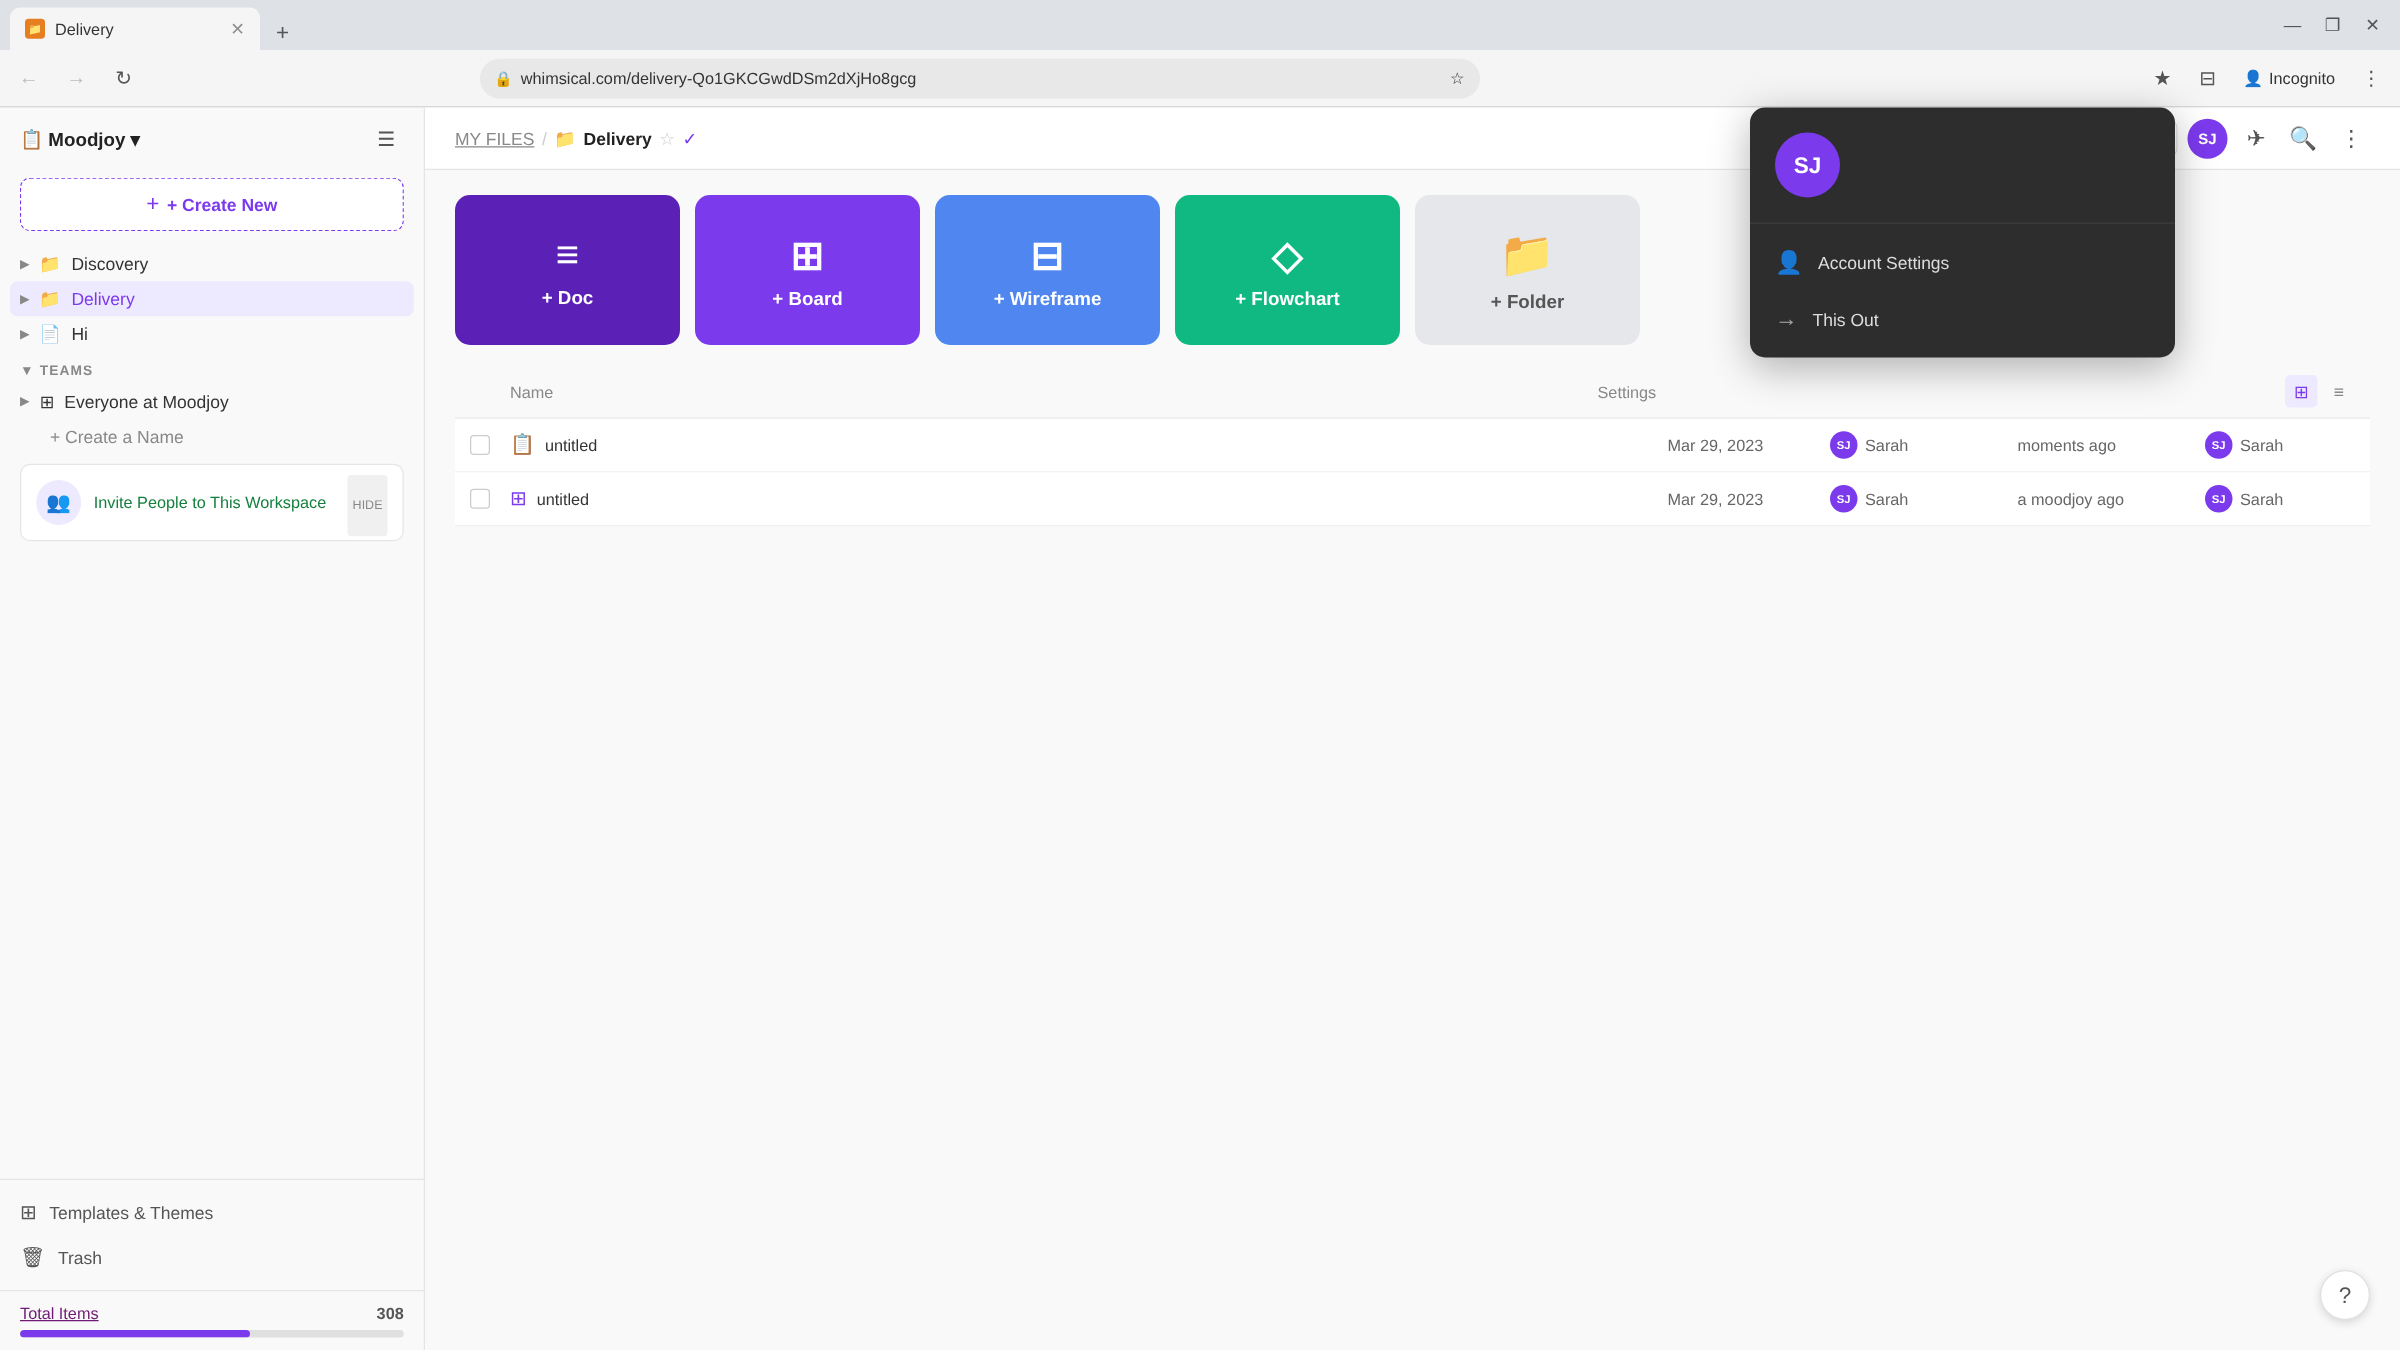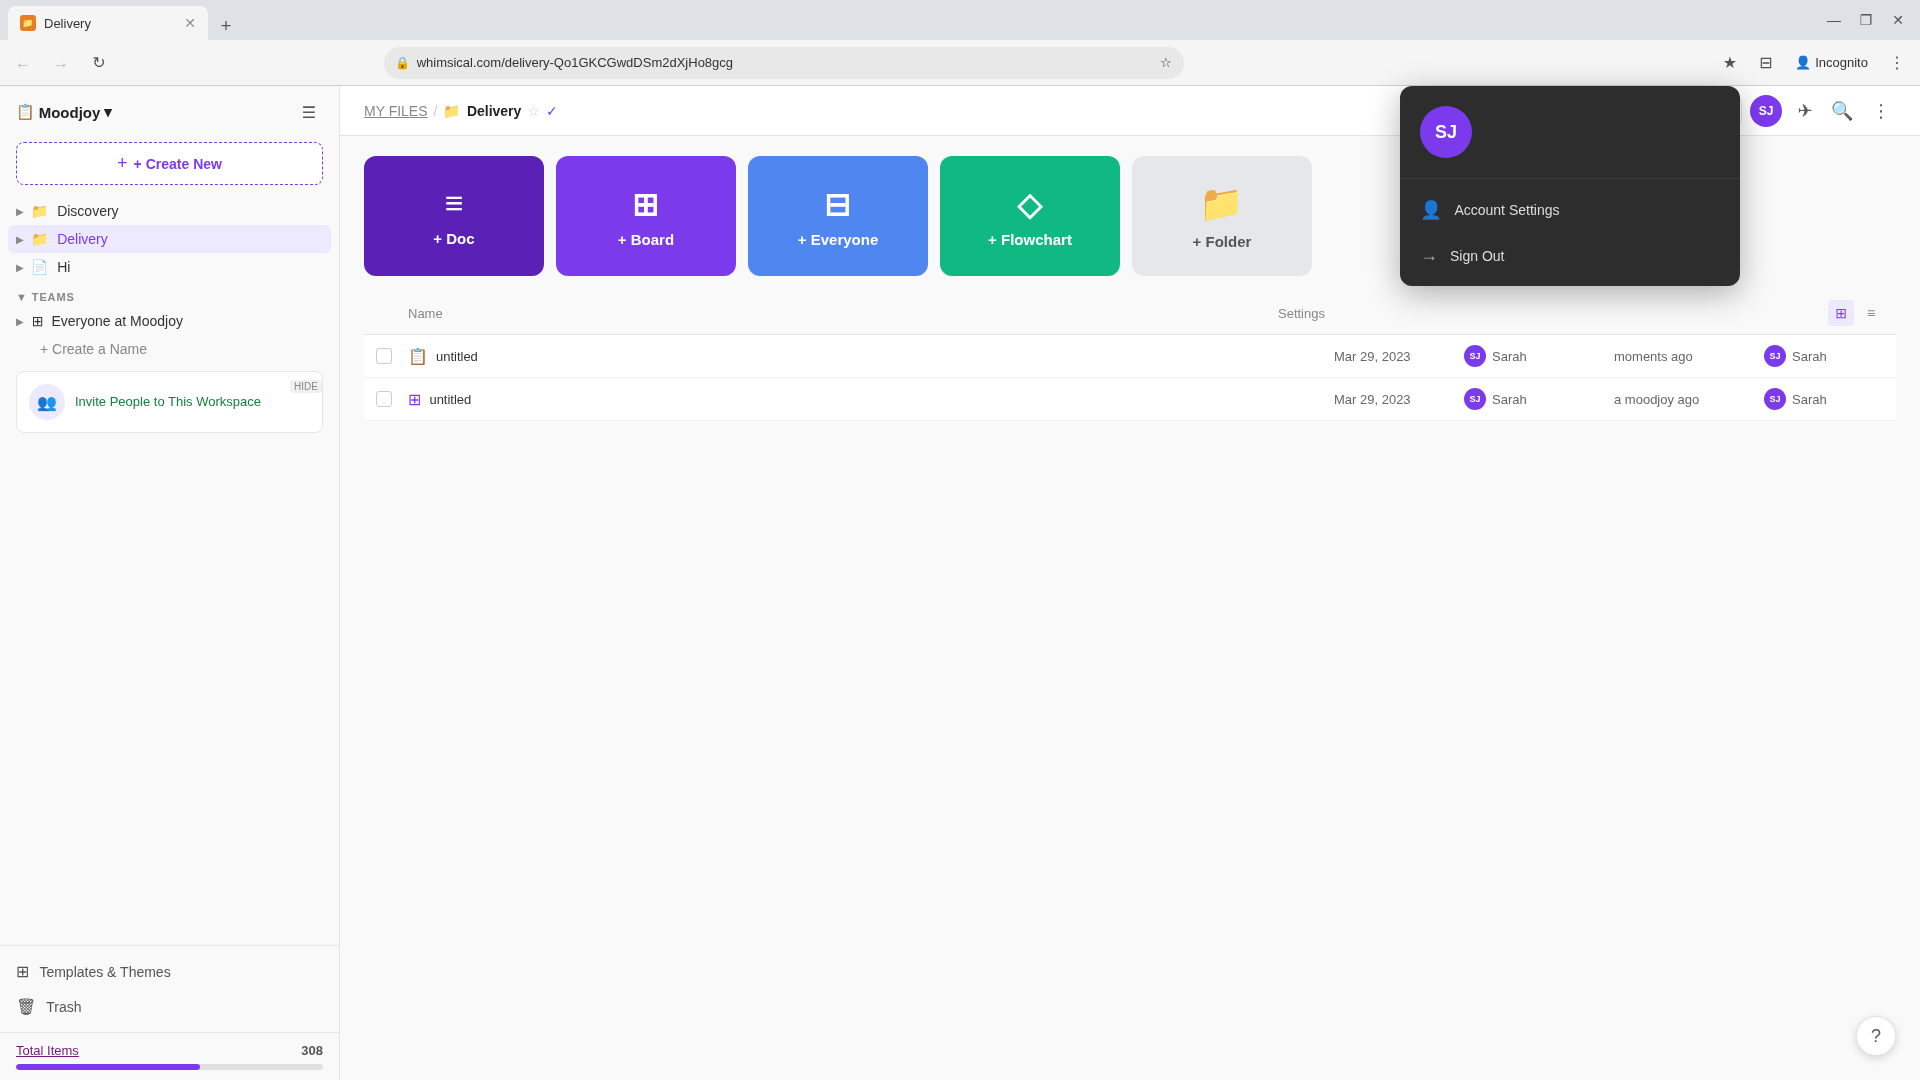--- a/index.html
+++ b/index.html
@@ -44,21 +44,21 @@
     .nav-item.active { background: #ede9fe; color: #7c3aed; }
     .nav-item .chevron { font-size: 10px; color: #888; }
     .nav-item .folder-icon { font-size: 14px; }
     .nav-item .item-label { flex: 1; }
 
     .section-header { padding: 10px 8px 4px; font-size: 11px; font-weight: 700; color: #888; letter-spacing: 0.08em; display: flex; align-items: center; gap: 4px; }
 
     .invite-box { margin: 8px; background: white; border-radius: 8px; padding: 12px; display: flex; align-items: center; gap: 10px; border: 1px solid #e5e5e5; position: relative; }
     .invite-icon { width: 36px; height: 36px; background: #ede9fe; border-radius: 50%; display: flex; align-items: center; justify-content: center; font-size: 16px; flex-shrink: 0; }
     .invite-text { font-size: 13px; color: #15803d; font-weight: 500; line-height: 1.4; }
-    .hide-btn { position: absolute; top: 8px; right: 0; font-size: 10px; color: #888; cursor: pointer; background: #f0f0f0; border-radius: 3px; padding: 1px 4px; }
+    .hide-btn { position: absolute; top: 8px; right: 12px; font-size: 10px; color: #888; cursor: pointer; background: #f0f0f0; border-radius: 3px; padding: 19px 4px; }
 
     .sidebar-footer { padding: 8px; border-top: 1px solid #e5e5e5; }
     .footer-item { display: flex; align-items: center; gap: 10px; padding: 8px; border-radius: 6px; cursor: pointer; color: #555; font-size: 14px; }
     .footer-icon { font-size: 16px; }
 
     .total-items { padding: 10px 16px; border-top: 1px solid #e5e5e5; }
     .total-items-row { display: flex; justify-content: space-between; align-items: center; margin-bottom: 6px; }
     .total-label { font-size: 13px; color: #701a75; font-weight: 500; text-decoration: underline; }
     .total-count { font-size: 13px; color: #555; font-weight: 600; }
     .progress-bar { height: 6px; background: #e0e0e0; border-radius: 3px; overflow: hidden; }
@@ -274,21 +274,21 @@
         <div class="tile doc">
           <div class="tile-icon">≡</div>
           <span>+ Doc</span>
         </div>
         <div class="tile board">
           <div class="tile-icon">⊞</div>
           <span>+ Board</span>
         </div>
         <div class="tile wireframe">
           <div class="tile-icon">⊟</div>
-          <span>+ Everyone</span>
+          <span>+ Wireframe</span>
         </div>
         <div class="tile flowchart">
           <div class="tile-icon">◇</div>
           <span>+ Flowchart</span>
         </div>
         <div class="tile folder">
           <div class="tile-icon">📁</div>
           <span>+ Folder</span>
         </div>
       </div>
@@ -356,19 +356,19 @@
         <span>SJ</span>
       </div>
     </div>
     <div class="dropdown-items">
       <div class="dropdown-item">
         <span class="dropdown-item-icon">👤</span>
         <span>Account Settings</span>
       </div>
       <div class="dropdown-item">
         <span class="dropdown-item-icon">→</span>
-        <span>Sign Out</span>
+        <span>This Out</span>
       </div>
     </div>
   </div>
 
   <div class="help-btn">?</div>
 </div>
 
 </body></html>

